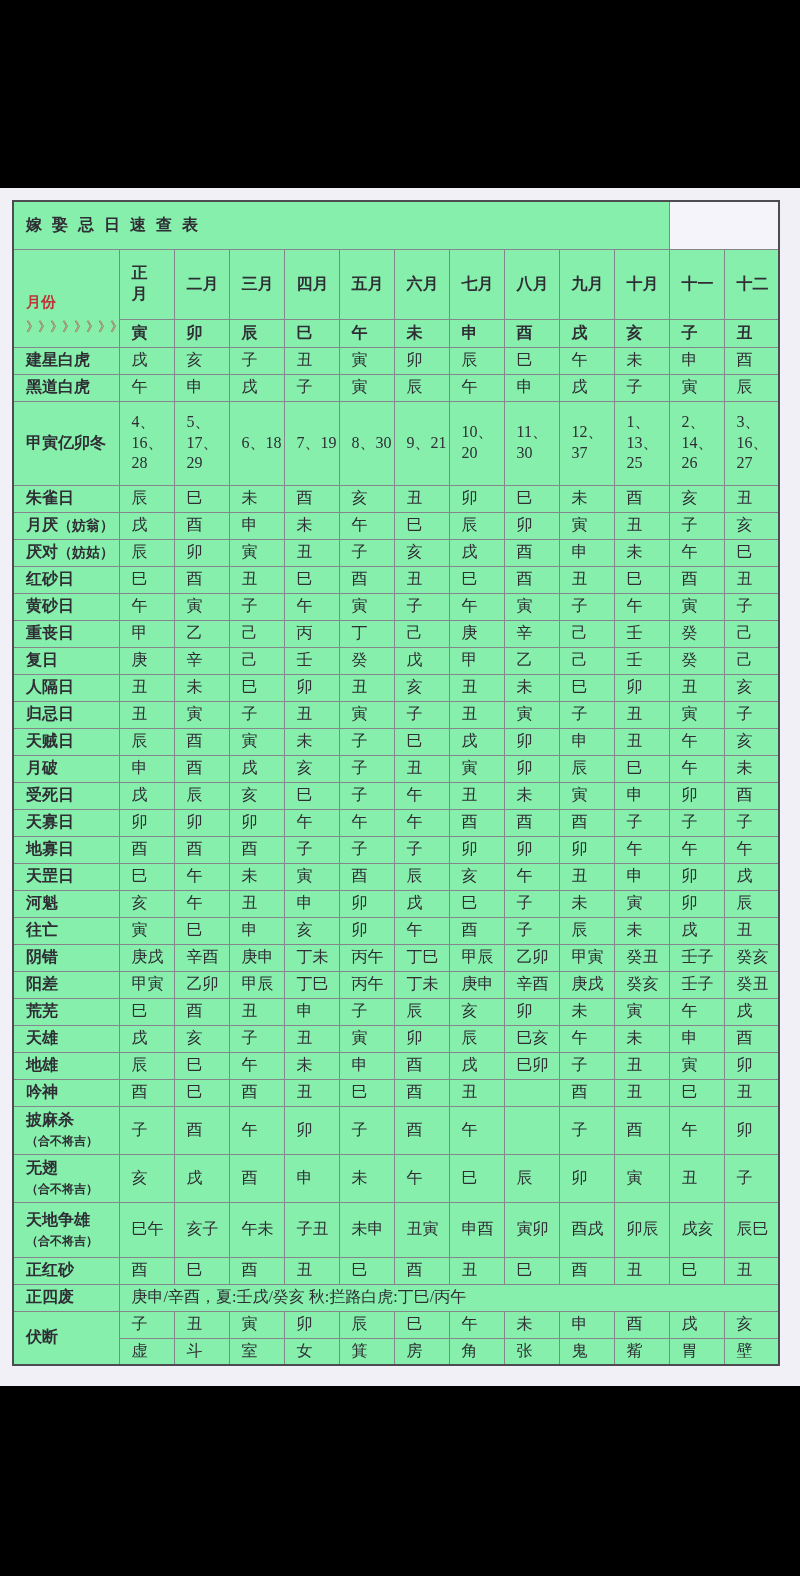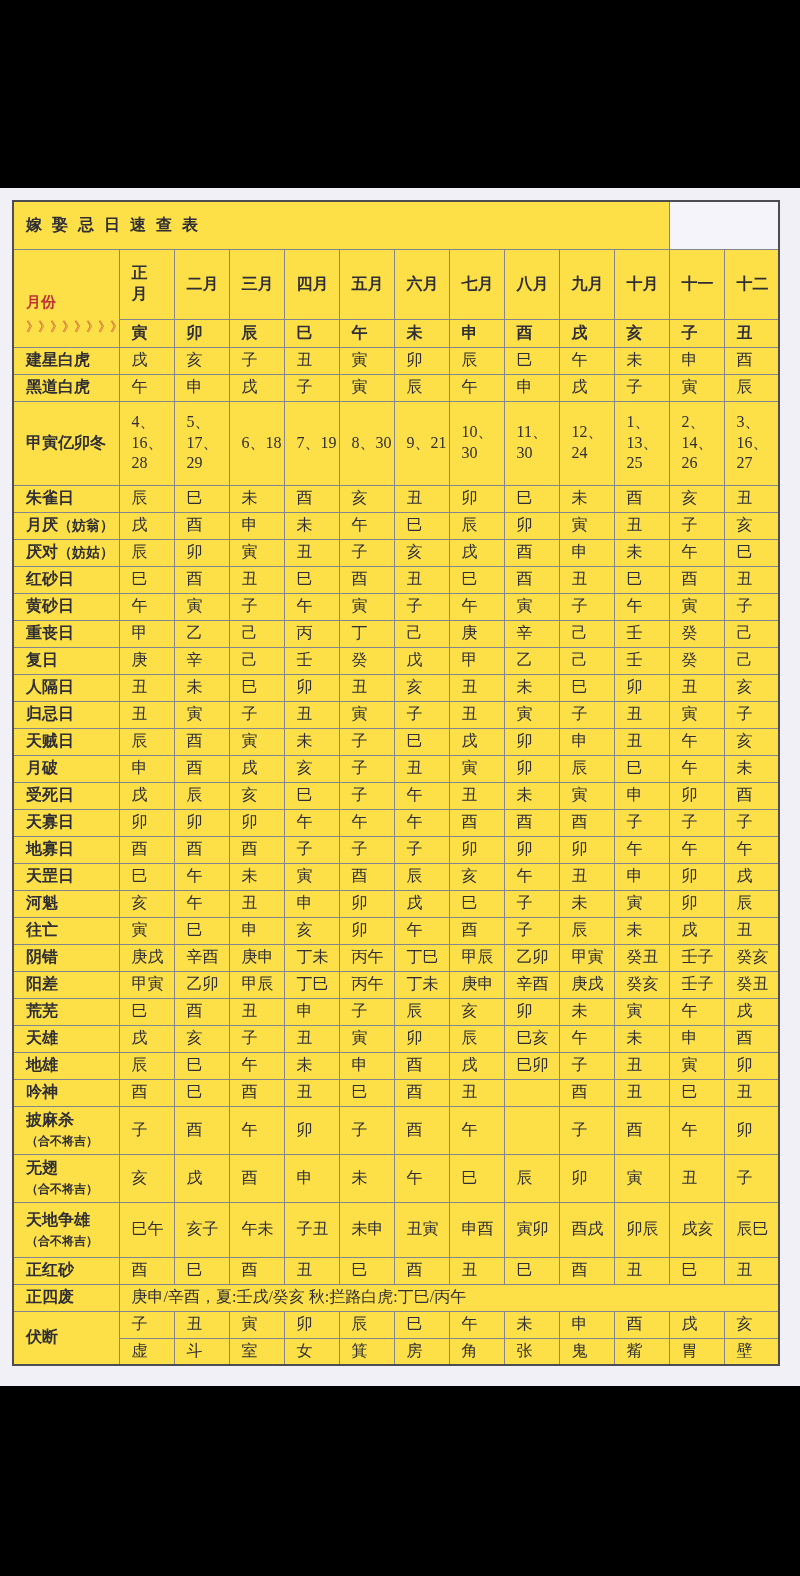--- a/index.html
+++ b/index.html
@@ -7,21 +7,21 @@
     width:800px;height:1576px;overflow:hidden;background:#f1f0f6;
     font-family:"Liberation Sans",sans-serif;position:relative;
   }
   .letterbox{width:800px;background:#000;}
   .letterbox.top{height:188px;}
   .letterbox.bottom{height:190px;position:absolute;bottom:0;left:0;}
   .content{width:800px;height:1198px;background:#f1f0f6;position:relative;}
 
   table.almanac{
     border-collapse:collapse;table-layout:fixed;
-    margin:12px 0 0 12px;width:766px;background:#fde047;
+    margin:12px 0 0 12px;width:766px;background:#86efac;
     border:2px solid #4c4c52;
   }
   table.almanac td{
     border:1px solid #85858e;
     vertical-align:middle;
     overflow:hidden;
     white-space:pre-line;
     color:#2e2e34;
     font-family:"Liberation Serif","DejaVu Serif",serif;
     font-size:16px;
@@ -171,25 +171,25 @@
 16、
 28</td>
           <td class="tall-cell">5、
 17、
 29</td>
           <td class="tall-cell">6、18</td>
           <td class="tall-cell">7、19</td>
           <td class="tall-cell">8、30</td>
           <td class="tall-cell">9、21</td>
           <td class="tall-cell">10、
-30</td>
+20</td>
           <td class="tall-cell">11、
 30</td>
           <td class="tall-cell">12、
-24</td>
+37</td>
           <td class="tall-cell">1、
 13、
 25</td>
           <td class="tall-cell">2、
 14、
 26</td>
           <td class="tall-cell">3、
 16、
 27</td>
         </tr>

